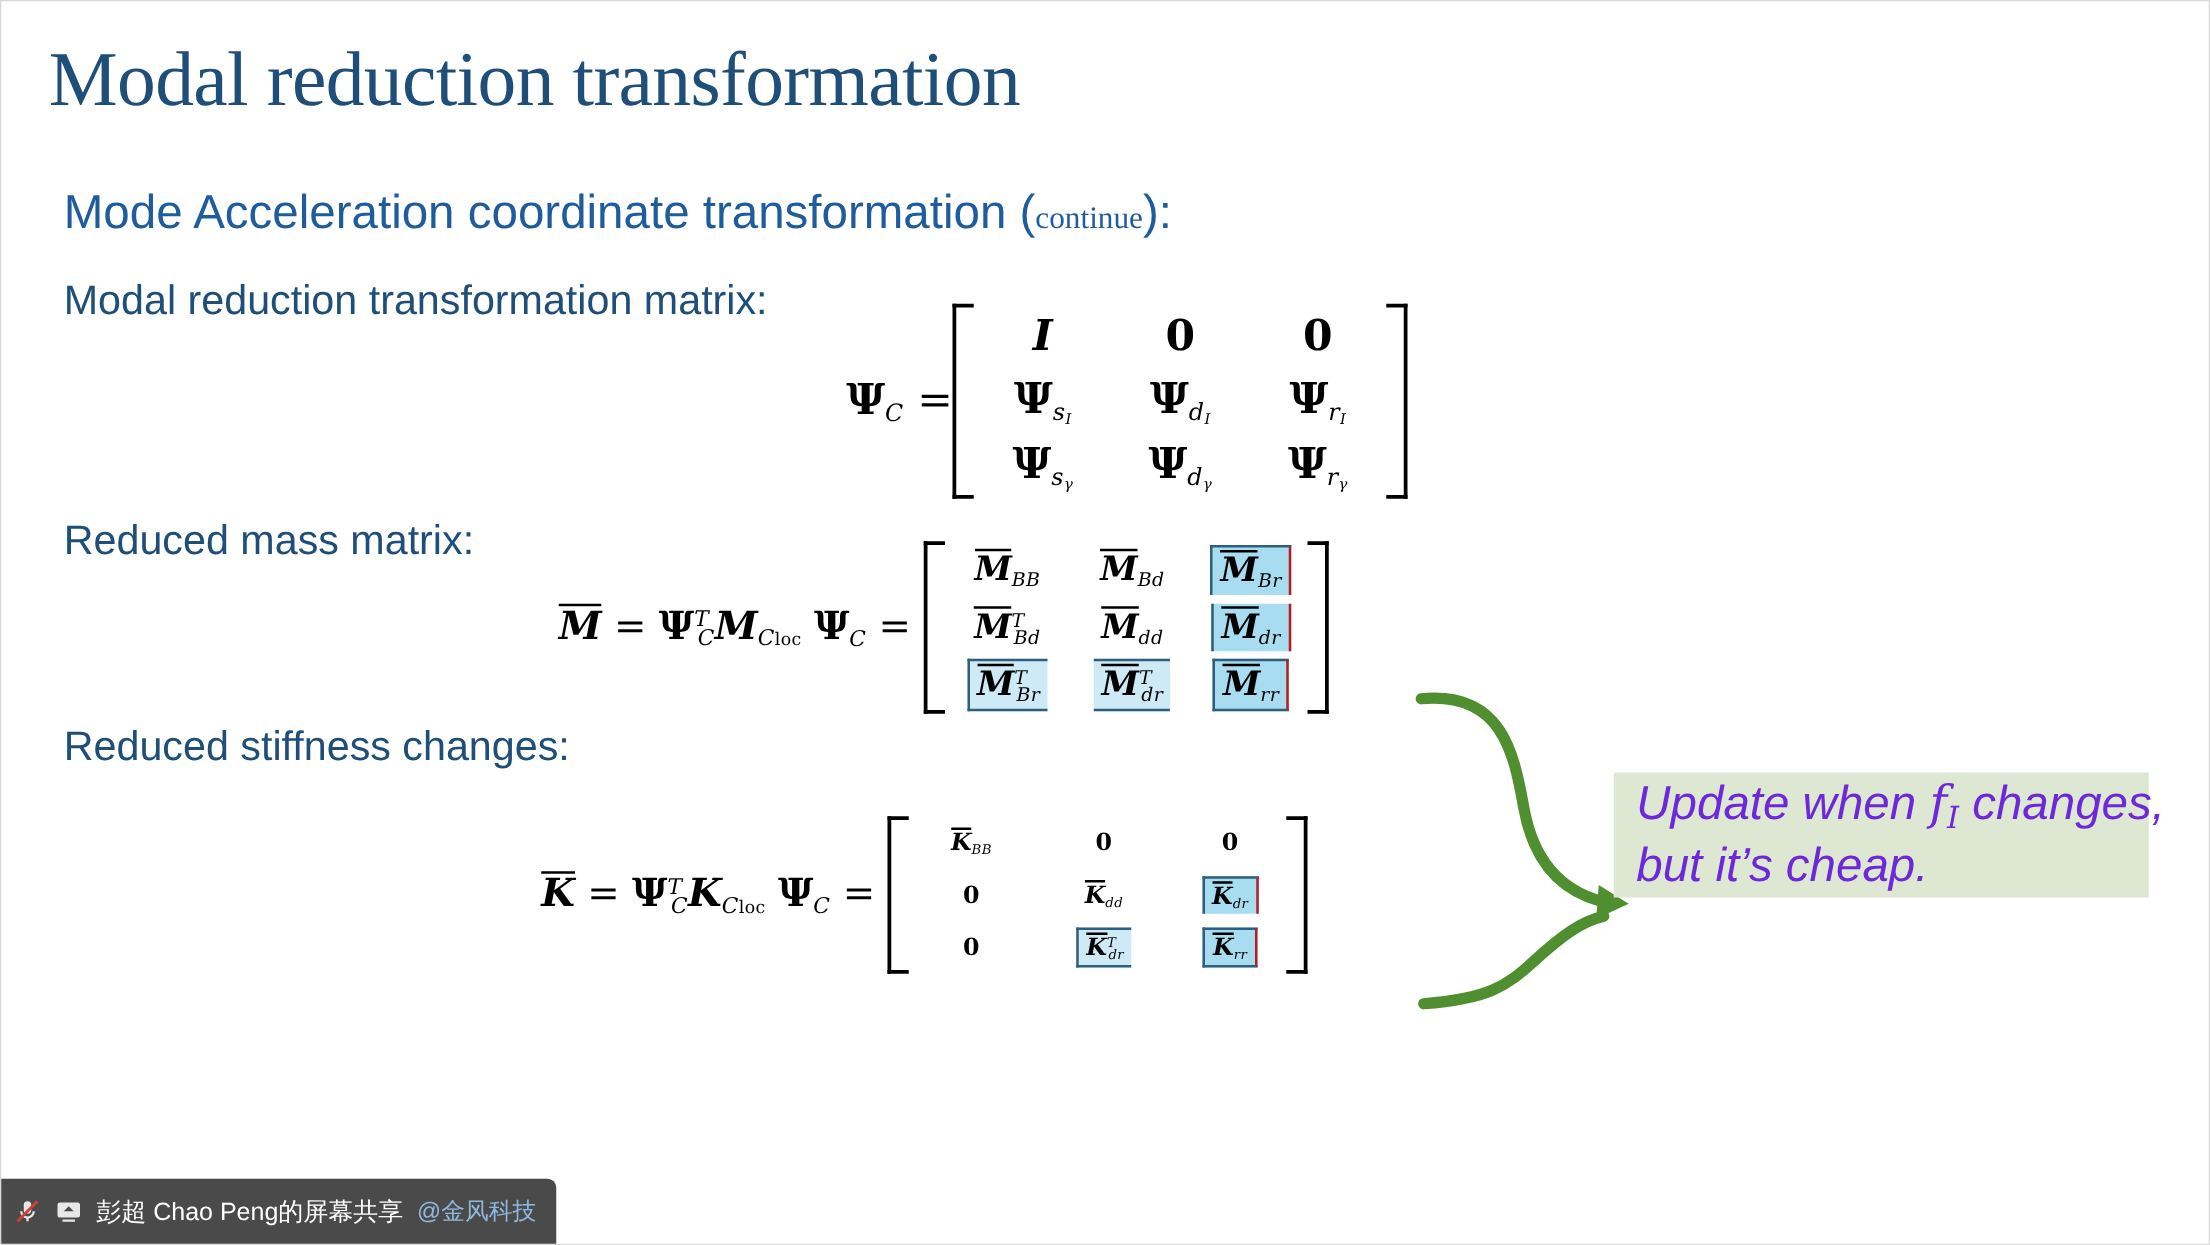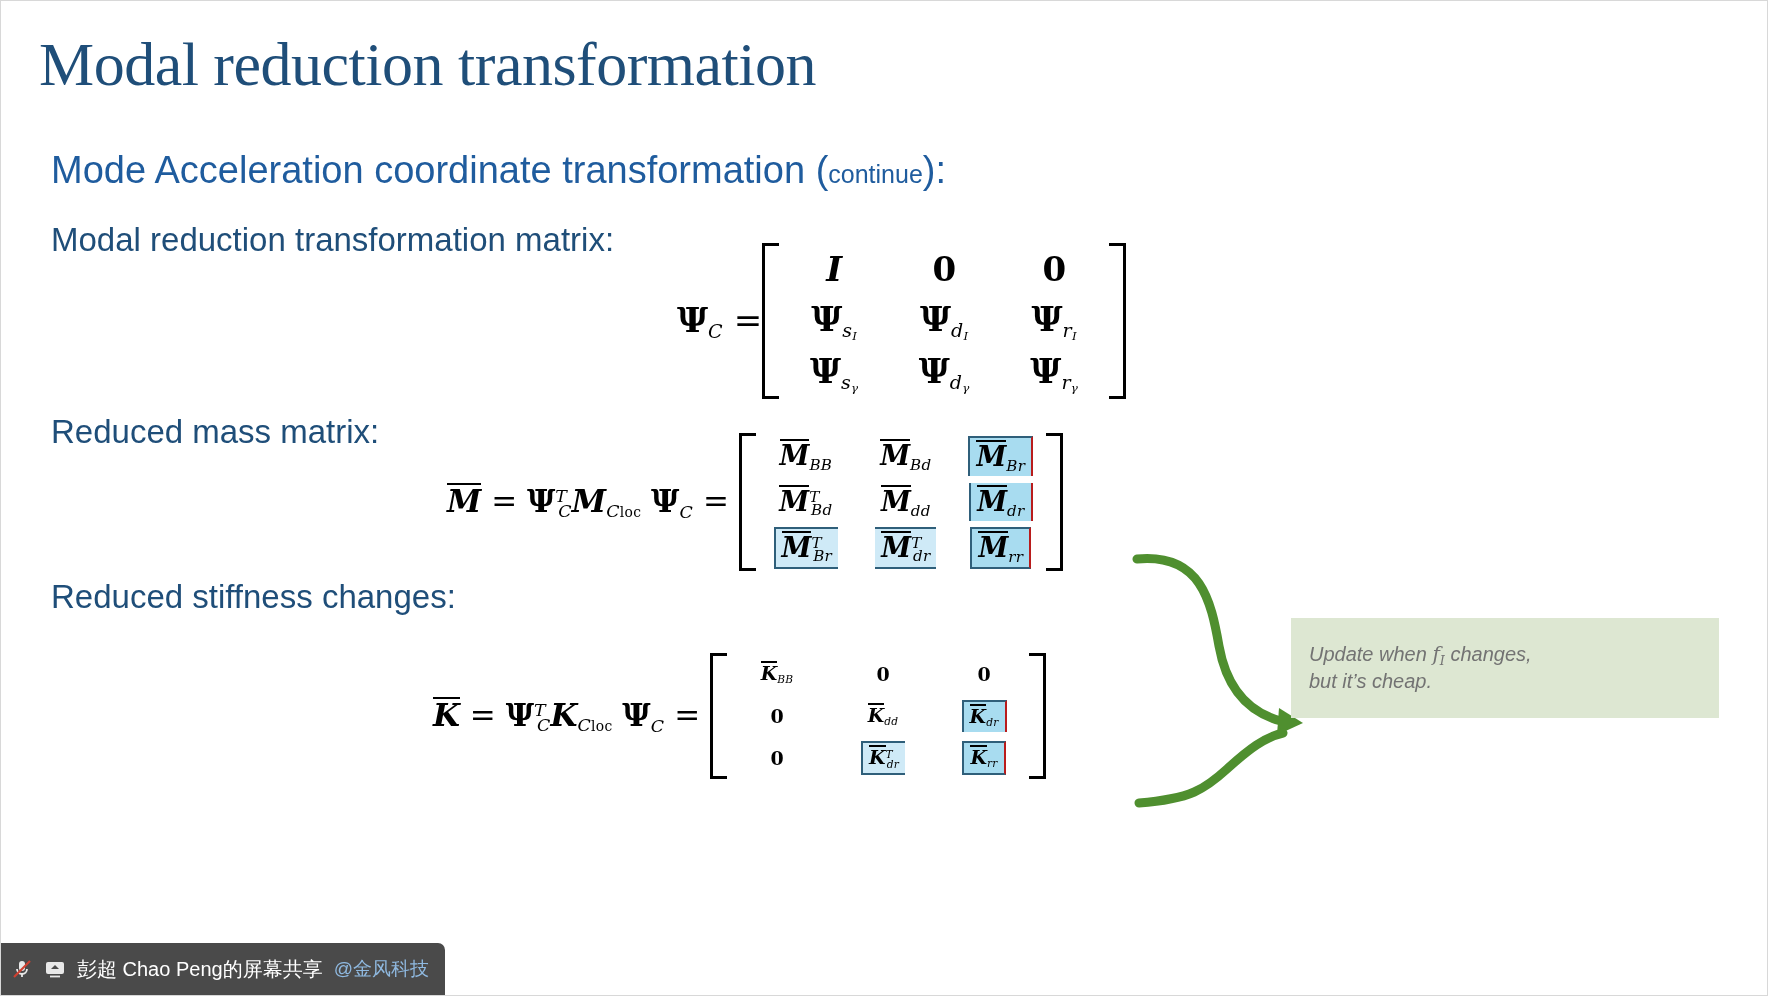--- a/index.html
+++ b/index.html
@@ -37,20 +37,21 @@
   .subtitle {
     position: absolute;
     left: 50px;
     top: 148px;
     font-size: 38px;
     color: #1f5c9e;
     white-space: nowrap;
   }
   .subtitle .small {
     font-size: 25px;
+    font-family: Liberation Serif, serif;
   }
 
   .section-label {
     position: absolute;
     font-size: 33px;
     color: #1f4e79;
     white-space: nowrap;
   }
   #lbl-transform { left: 50px; top: 220px; }
   #lbl-mass      { left: 50px; top: 412px; }
@@ -183,23 +184,23 @@
     width: 428px;
     height: 100px;
     background: #dde7d2;
     display: flex;
     flex-direction: column;
     justify-content: center;
     padding-left: 18px;
     box-sizing: border-box;
   }
   #callout .ctext {
-    font-size: 20px;
-    font-style: italic;
-    color: #737373;
+    font-size: 38px;
+    font-style: italic;
+    color: #6d28d9;
     line-height: 1.25;
     white-space: nowrap;
   }
   #callout .fi {
     font-family: "DejaVu Serif", serif;
     font-style: italic;
   }
   #callout .fi .sb {
     font-size: 0.64em;
     vertical-align: -0.3em;

